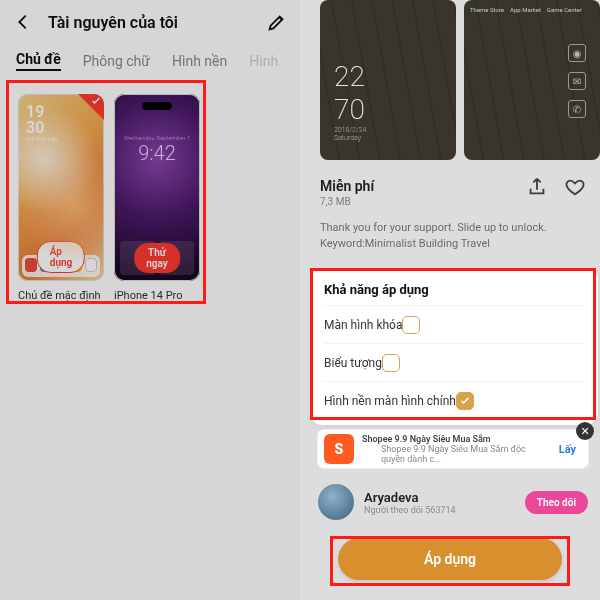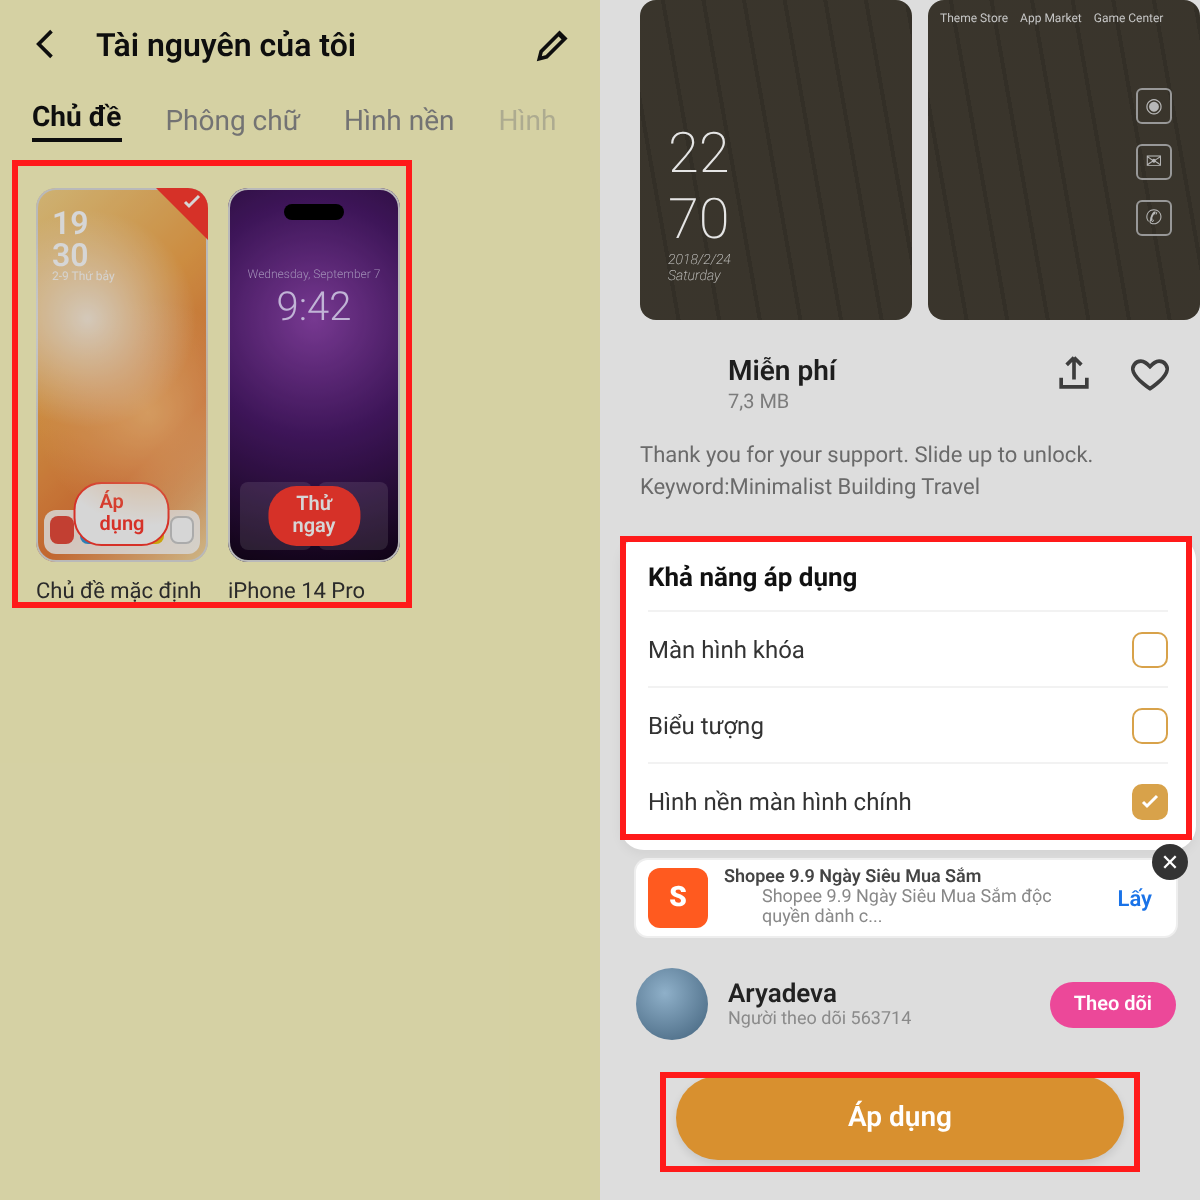--- a/index.html
+++ b/index.html
@@ -5,21 +5,21 @@
   * { box-sizing: border-box; margin: 0; padding: 0; }
   body {
     font-family: -apple-system, "Segoe UI", Roboto, Arial, sans-serif;
     width: 600px; height: 600px; overflow: hidden;
     position: relative; background: #e9e9e9;
   }
   .pane {
     position: absolute; top: 0; bottom: 0;
     overflow: hidden;
   }
-  .left-pane { left: 0; width: 300px; background:#fef9c3; }
+  .left-pane { left: 0; width: 300px; background:#ffffff; }
   .right-pane { left: 300px; width: 300px; background:#f7f7f7; }
 
   
   .l-header {
     height: 44px; display:flex; align-items:center; padding:0 12px;
     gap:14px;
   }
   .l-title { font-size:16px; font-weight:600; color:#111; flex:1; }
   .edit-icn { width:22px; height:22px; display:inline-block; }
   .back-icn { width:22px; height:22px; display:inline-block; }
@@ -91,41 +91,41 @@
   .pv{
     width:140px; height:160px; border-radius:8px; position:relative; overflow:hidden;
     background:
       linear-gradient(rgba(30,30,30,.55),rgba(30,30,30,.55)),
       repeating-linear-gradient(80deg,#6b6048 0 18px,#5a513d 18px 20px),
       repeating-linear-gradient(170deg,#726651 0 22px,#5e5442 22px 24px);
   }
   .pv .big-clock{ position:absolute; left:14px; top:60px; color:#fff; font-weight:200; }
   .pv .big-clock .hh{ font-size:28px; }
   .pv .big-clock .mm{ font-size:28px; display:block;}
-  .pv .big-clock small{ font-size:7px; display:block; opacity:.85;font-style:italic;}
+  .pv .big-clock small{ font-size:7px; display:block; opacity:.85;}
   .pv2 .toprow{ position:absolute; top:6px; left:6px; right:6px; display:flex; gap:6px; font-size:6px; color:#ddd;}
   .pv2 .iconcol{ position:absolute; right:14px; top:44px; display:flex; flex-direction:column; gap:10px; }
   .pv2 .iconcol span{ width:18px;height:18px;border:1px solid #aaa;border-radius:3px; display:flex;
     align-items:center;justify-content:center;color:#ccc;font-size:10px;}
 
-  .r-info{ position:absolute; top:178px; left:20px; right:14px;margin-left:44px; }
+  .r-info{ position:absolute; top:178px; left:20px; right:14px; }
   .price{ font-size:14px; font-weight:600; color:#222; }
   .size{ font-size:10px; color:#8b8b8b; margin-top:2px;}
   .r-info .actions{ position:absolute; right:0; top:-2px; display:flex; gap:16px; }
   .r-info .actions span{ width:22px; height:22px; display:inline-block; cursor:pointer; }
 
   .desc{ position:absolute; top:220px; left:20px; right:16px; font-size:11px; color:#777; line-height:1.45;}
 
   .apply-panel{
     position:absolute; top:268px; left:10px; right:2px;
     background:#fff; border-radius:12px; padding:14px 14px 6px 14px;
     box-shadow:0 2px 6px rgba(0,0,0,.05);
   }
   .apply-title{ font-size:13px; font-weight:700; color:#111; margin-bottom:8px;}
-  .apply-row{ display:flex; align-items:center; justify-content:space-between;
+  .apply-row{ display:flex; align-items:center; 
     height:38px; font-size:12px; color:#333; border-top:1px solid #f2f2f2;}
   .apply-row:first-of-type{ border-top:none;}
   .chk{ width:18px;height:18px;border:1.5px solid #d8a24a;border-radius:5px; display:flex;
     align-items:center;justify-content:center;}
   .chk.on{ background:#d8a24a; }
   .chk.on svg{ width:12px;height:12px;color:#fff;}
 
   .ad{
     position:absolute; top:430px; left:18px; right:12px; height:38px;
     background:#fff; border-radius:6px; display:flex; align-items:center; padding:4px 6px; gap:8px;

